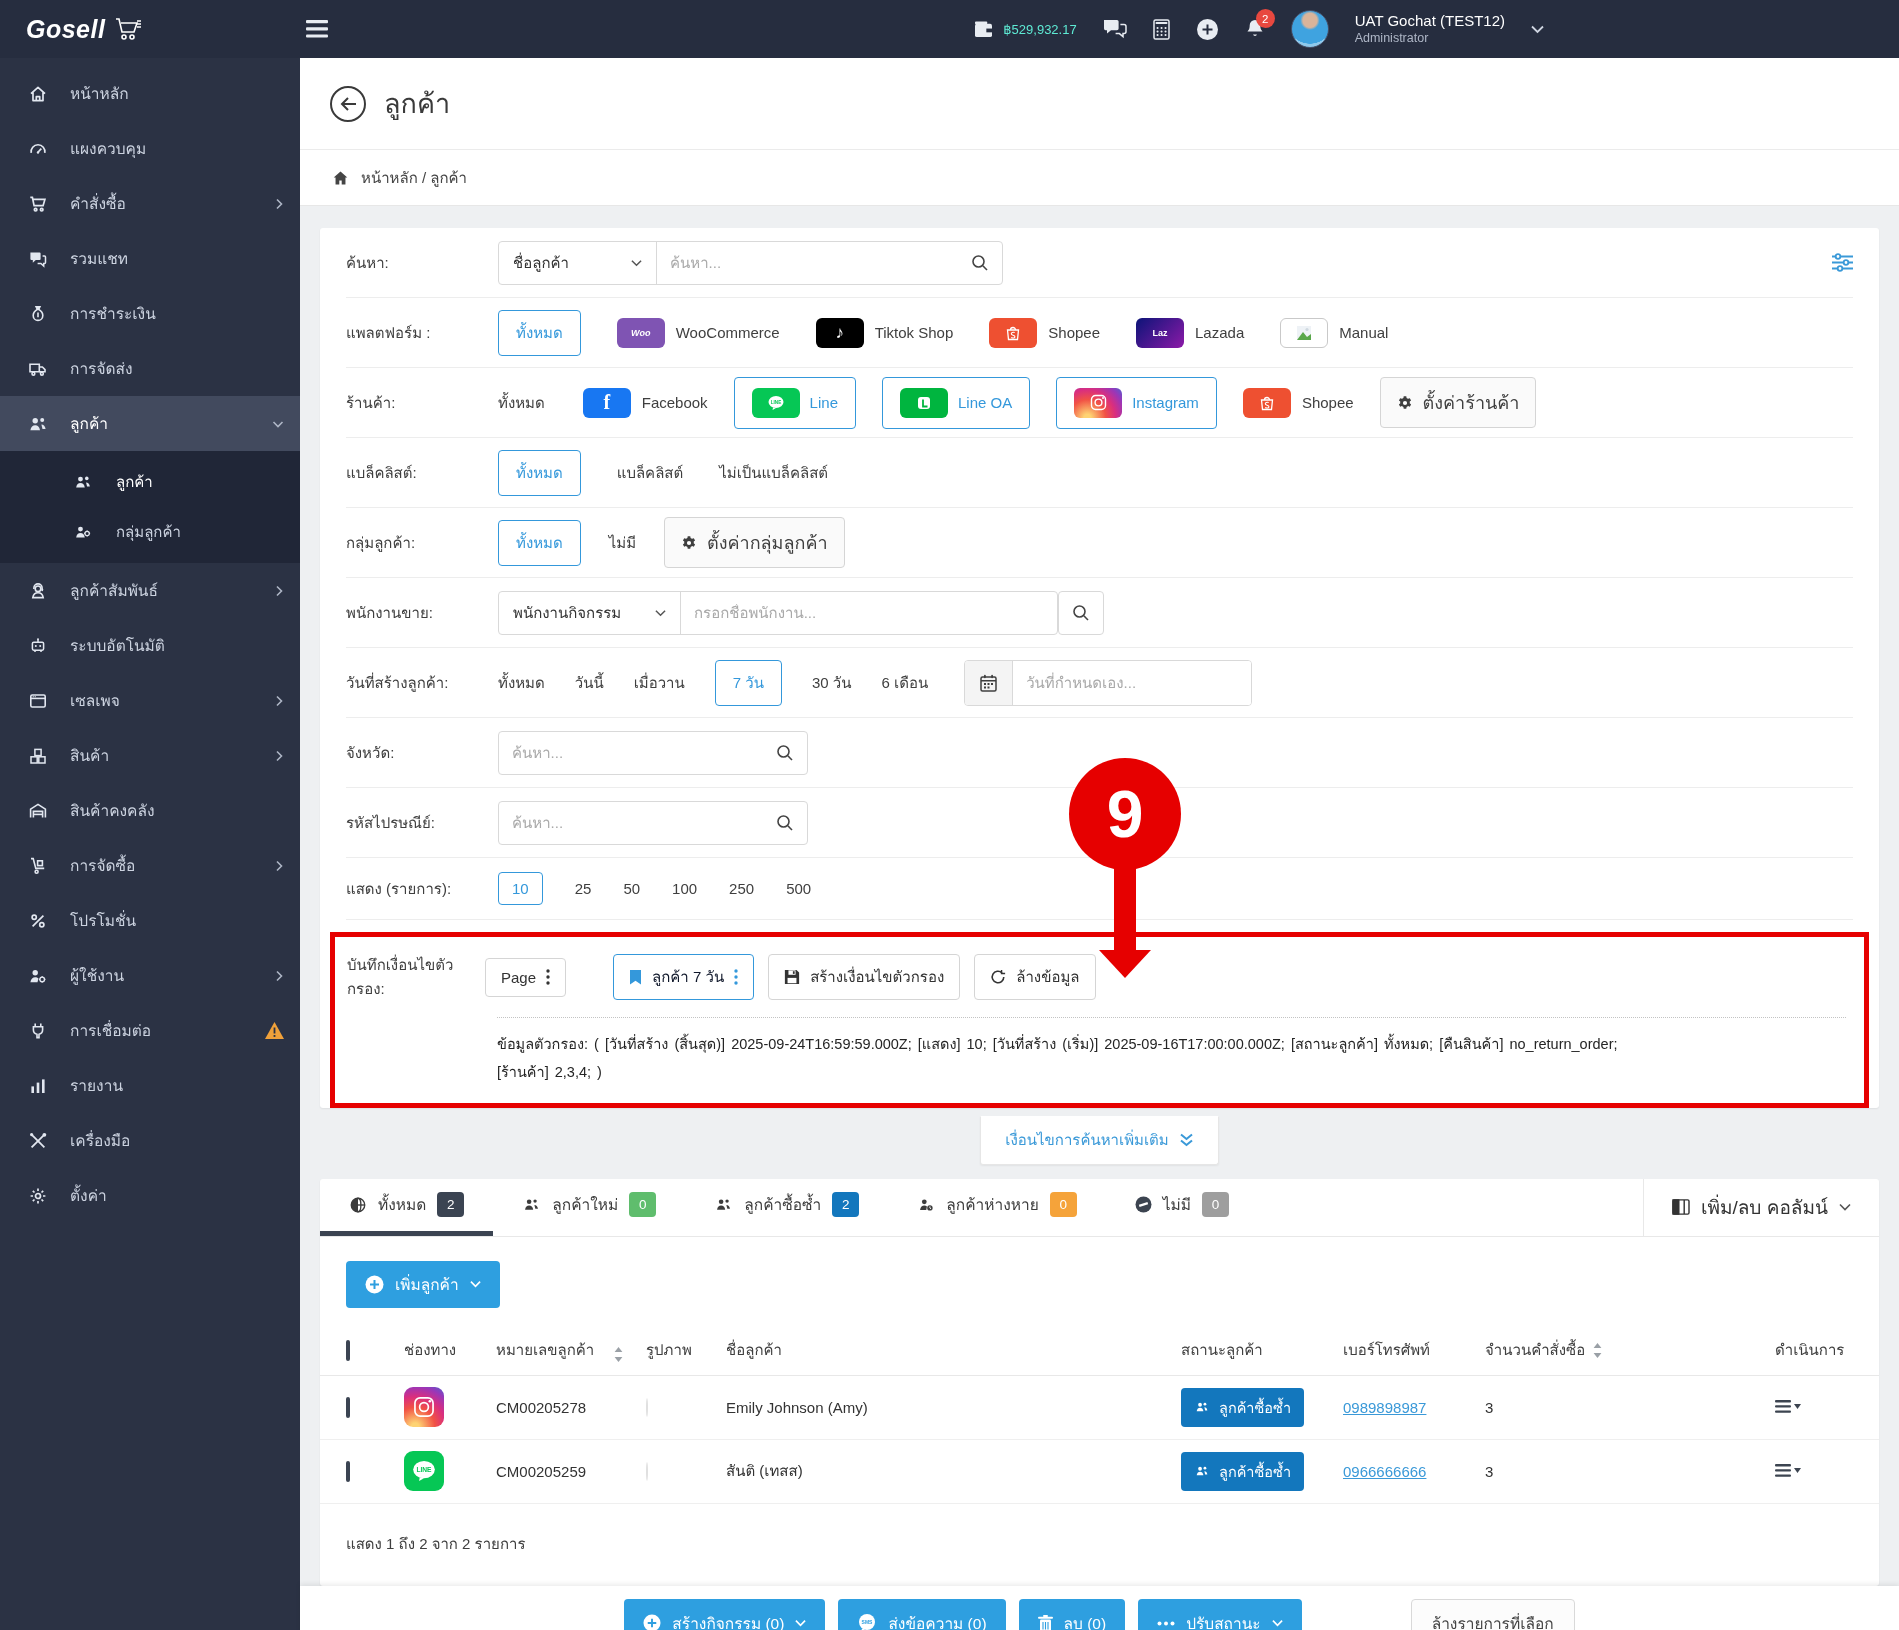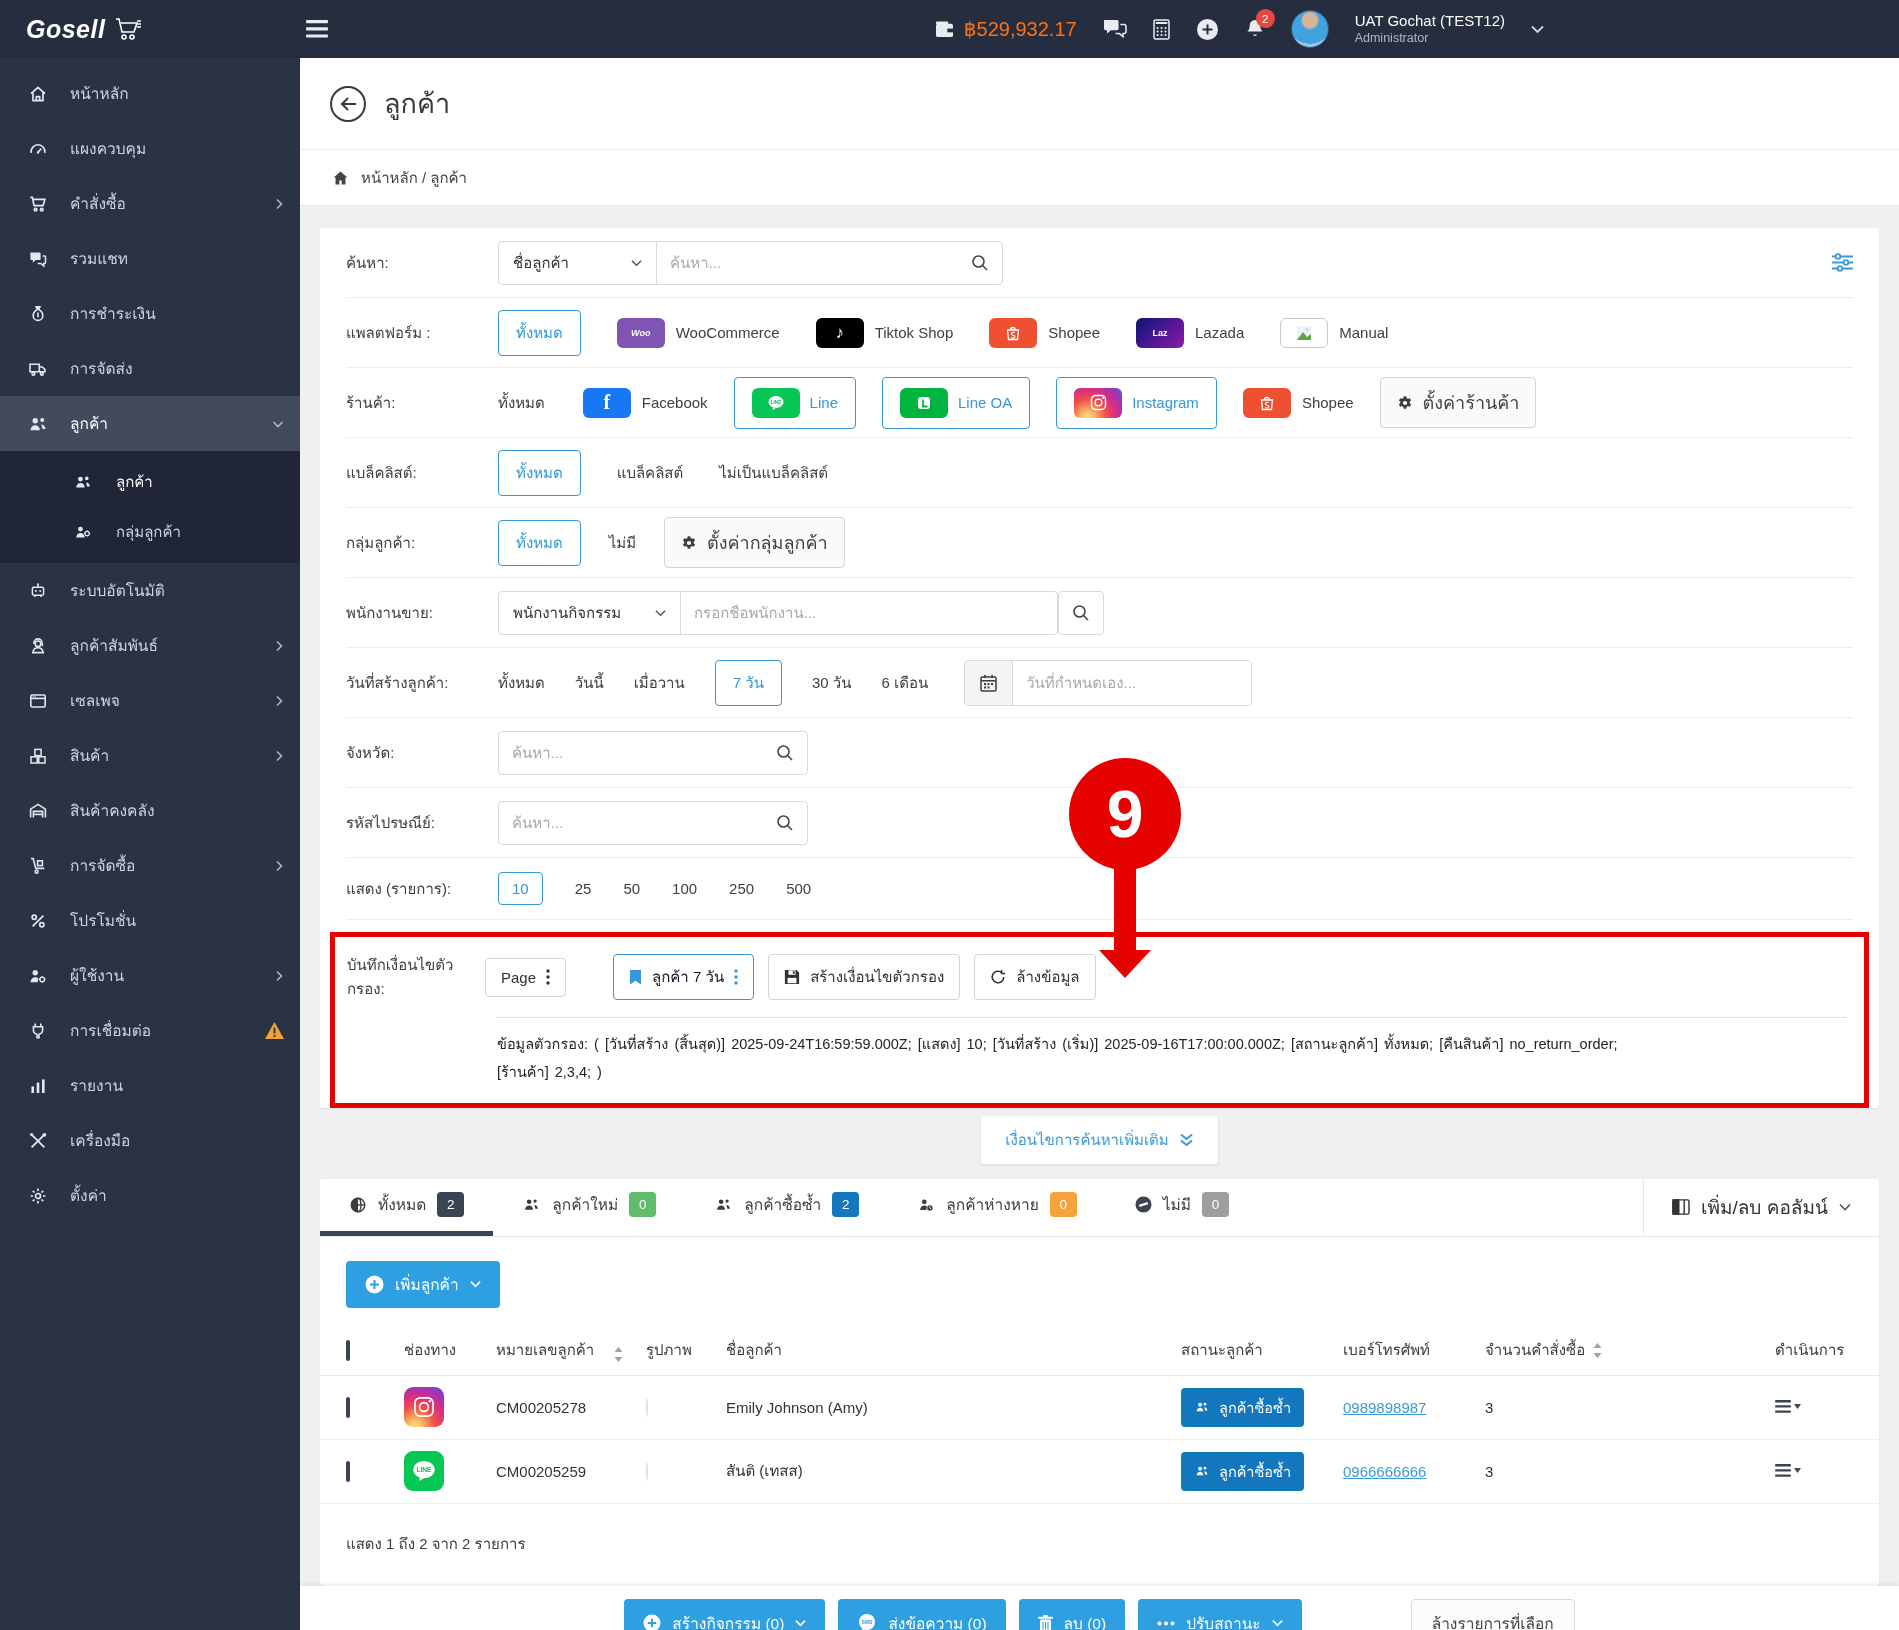--- a/index.html
+++ b/index.html
@@ -6,21 +6,21 @@
   html,body { width:1899px; }
   body { font-family:"Liberation Sans","DejaVu Sans",sans-serif; background:#eef0f2; color:#3c3c3c; }
   svg { display:block; }
 
   
   .topbar { height:58px; background:#262d3f; display:flex; align-items:center; color:#eef1f6; }
   .logo-zone { width:300px; display:flex; align-items:center; padding-left:26px; gap:8px; flex-shrink:0; }
   .logo-text { font-size:25px; font-weight:bold; font-style:italic; letter-spacing:.5px; color:#fff; }
   .burger { color:#e8ecf2; cursor:pointer; margin-left:6px; }
   .top-right { margin-left:auto; margin-right:355px; display:flex; align-items:center; gap:26px; }
-  .balance { display:flex; align-items:center; gap:10px; font-size:20px; color:#f97316;text-align:right; }
+  .balance { display:flex; align-items:center; gap:10px; font-size:13px; color:#5eead4;text-align:right; }
   .tico { color:#e8ecf2; position:relative; }
   .bell-badge { position:absolute; top:-9px; right:-10px; background:#e8483f; color:#fff; font-size:11.5px; min-width:19px; height:19px; border-radius:10px; display:flex; align-items:center; justify-content:center; padding:0 4px; }
   .avatar { width:38px; height:38px; border-radius:50%; background:radial-gradient(circle at 50% 26%, #d9b49a 0 22%, #3fa3e0 30% 72%, #8fc9ec 73%); border:1px solid #46506a; }
   .user-block { line-height:1.25; }
   .user-name { font-size:15px; color:#fff; }
   .user-role { font-size:12.5px; color:#aeb6c6; }
 
   
   .shell { display:flex; }
   .sidebar { width:300px; background:#2b3244; min-height:1572px; padding-top:8px; flex-shrink:0; }
@@ -298,47 +298,47 @@
               <circle cx="14.6" cy="11.6" r="2.4" fill="none" stroke="currentColor" stroke-width="1.4"></circle>
               <path d="M14.6 8.3v1M14.6 13.9v1M11.3 11.6h1M16.9 11.6h1" stroke="currentColor" stroke-width="1.4"></path>
             </svg>
           </span>
         <span>กลุ่มลูกค้า</span>
       </div>
     </div>
 
     <div class="sitem">
       <span class="sic">
+          <svg width="20" height="20" viewBox="0 0 20 20" fill="none" stroke="currentColor" stroke-width="1.6">
+            <circle cx="10" cy="7.8" r="2.8"></circle>
+            <path d="M4.8 16.6c.6-3.3 2.7-4.8 5.2-4.8s4.6 1.5 5.2 4.8z"></path>
+            <path d="M5.9 8V7a4.1 4.1 0 0 1 8.2 0v1"></path>
+            <rect x="13.3" y="7.4" width="1.8" height="2.8" rx=".9" fill="currentColor" stroke="none"></rect>
+          </svg>
+        </span>
+      <span>ลูกค้าสัมพันธ์</span>
+      <span class="schev">
+          <svg width="10" height="12" viewBox="0 0 10 12" fill="none" stroke="currentColor" stroke-width="1.6">
+            <path d="M3 1.5 7.5 6 3 10.5"></path>
+          </svg>
+        </span>
+    </div>
+
+    <div class="sitem">
+      <span class="sic">
           <svg width="20" height="20" viewBox="0 0 20 20" fill="none" stroke="currentColor" stroke-width="1.5">
             <rect x="4.4" y="6.2" width="11.2" height="8" rx="1.4"></rect>
             <circle cx="7.8" cy="10" r="1" fill="currentColor" stroke="none"></circle>
             <circle cx="12.2" cy="10" r="1" fill="currentColor" stroke="none"></circle>
             <path d="M10 6.2V3.8"></path>
             <circle cx="10" cy="3.2" r="1" fill="currentColor" stroke="none"></circle>
             <path d="M7 14.2v1.8M13 14.2v1.8"></path>
           </svg>
         </span>
       <span>ระบบอัตโนมัติ</span>
-    </div>
-
-    <div class="sitem">
-      <span class="sic">
-          <svg width="20" height="20" viewBox="0 0 20 20" fill="none" stroke="currentColor" stroke-width="1.6">
-            <circle cx="10" cy="7.8" r="2.8"></circle>
-            <path d="M4.8 16.6c.6-3.3 2.7-4.8 5.2-4.8s4.6 1.5 5.2 4.8z"></path>
-            <path d="M5.9 8V7a4.1 4.1 0 0 1 8.2 0v1"></path>
-            <rect x="13.3" y="7.4" width="1.8" height="2.8" rx=".9" fill="currentColor" stroke="none"></rect>
-          </svg>
-        </span>
-      <span>ลูกค้าสัมพันธ์</span>
-      <span class="schev">
-          <svg width="10" height="12" viewBox="0 0 10 12" fill="none" stroke="currentColor" stroke-width="1.6">
-            <path d="M3 1.5 7.5 6 3 10.5"></path>
-          </svg>
-        </span>
     </div>
 
     <div class="sitem">
       <span class="sic">
           <svg width="20" height="20" viewBox="0 0 20 20" fill="none" stroke="currentColor" stroke-width="1.6">
             <rect x="2.8" y="4" width="14.4" height="12" rx="1.4"></rect>
             <path d="M2.8 7.4h14.4"></path>
             <circle cx="5.2" cy="5.7" r=".6" fill="currentColor" stroke="none"></circle>
             <circle cx="7.2" cy="5.7" r=".6" fill="currentColor" stroke="none"></circle>
           </svg>

